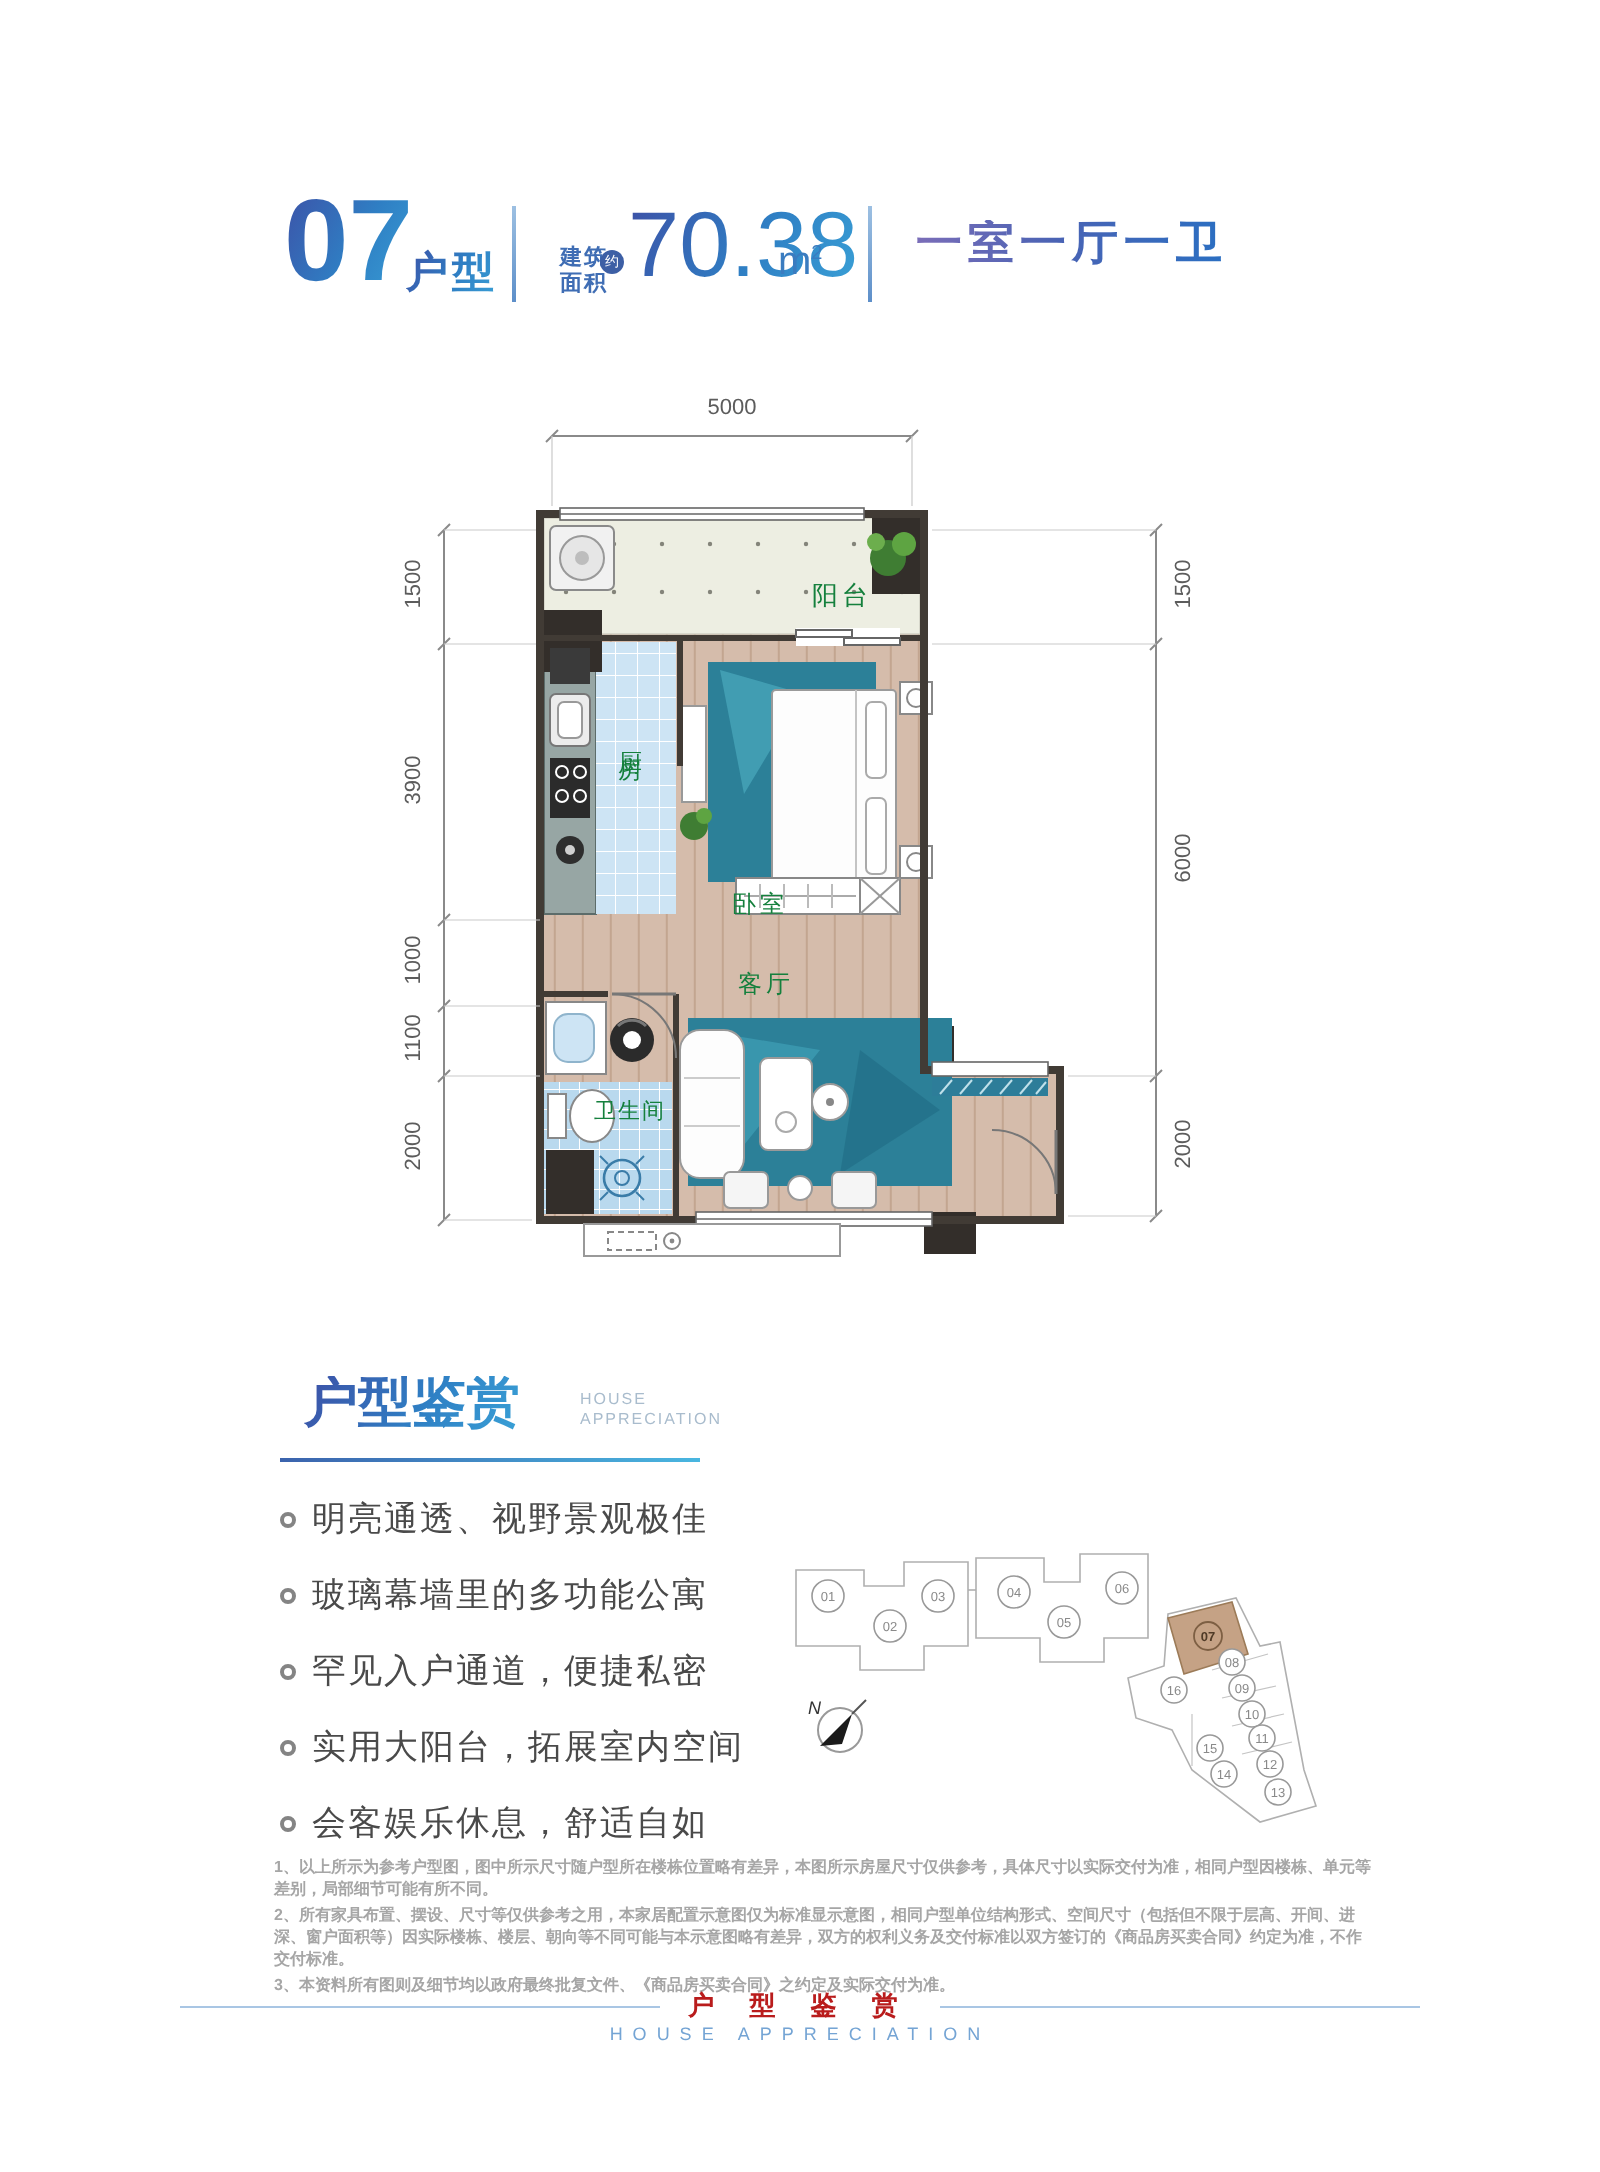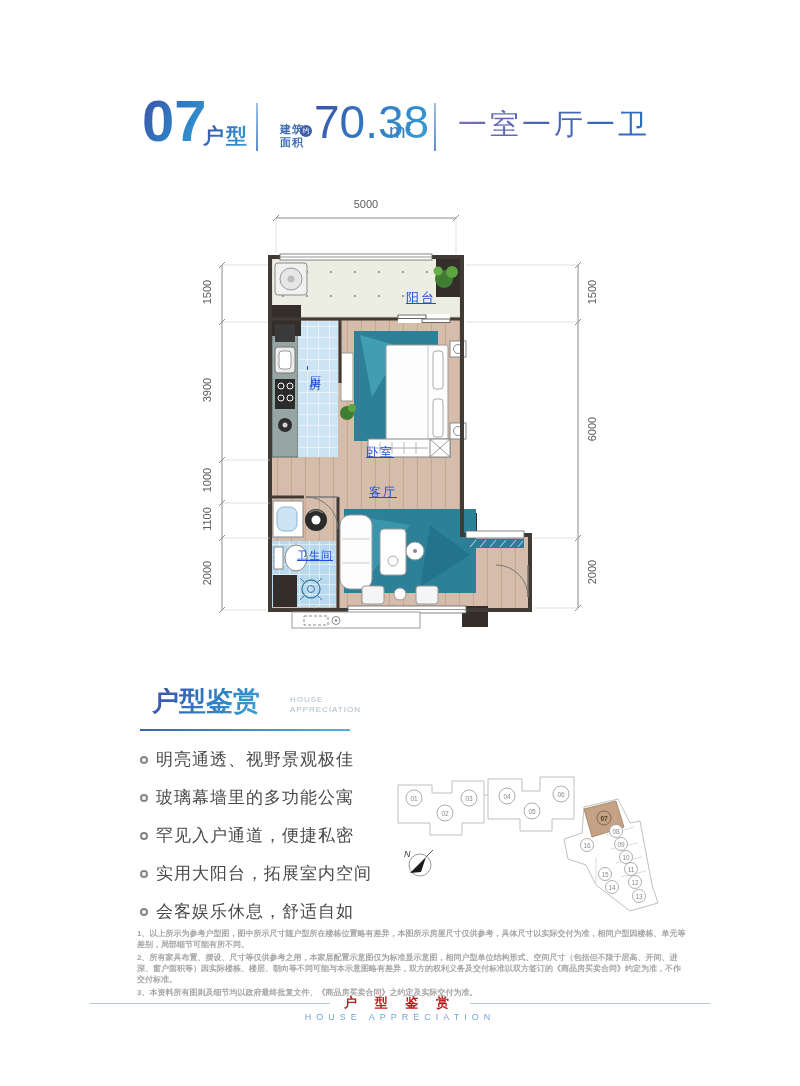--- a/index.html
+++ b/index.html
@@ -9,23 +9,23 @@
   .grad-text{background:linear-gradient(120deg,#3d50a6 0%,#2f7fc4 55%,#39a0d6 100%);
              -webkit-background-clip:text;background-clip:text;color:transparent;}
   .grad-text2{background:linear-gradient(90deg,#7a6db8 0%,#4a63b4 45%,#2a6fc2 100%);
              -webkit-background-clip:text;background-clip:text;color:transparent;}
   .big-num{font-size:58px;font-weight:700;line-height:1;}
   .hdr-divider{width:2px;background:linear-gradient(#9dc0e2,#5d8fc9);}
   .area-label{font-size:11px;line-height:13px;color:#3f6db4;font-weight:700;letter-spacing:1px;}
   .area-badge{width:12px;height:12px;border-radius:50%;background:#3d5fa5;color:#fff;font-size:7px;
               display:flex;align-items:center;justify-content:center;}
   .area-num{font-size:46px;font-weight:500;line-height:1;}
-  .layout-summary{font-size:29px;font-weight:400;letter-spacing:3px;line-height:1;}
+  .layout-summary{font-size:23px;font-weight:700;letter-spacing:3px;line-height:1;}
   
-  .room-label{position:absolute;font-size:13px;color:#1d4ed8;letter-spacing:2px;text-decoration:underline;}
+  .room-label{position:absolute;font-size:13px;color:#15803d;letter-spacing:2px;}
   .room-label.vert{writing-mode:vertical-rl;letter-spacing:2px;}
   .dim{position:absolute;font-size:11px;color:#5c5c5c;width:44px;text-align:center;}
   .dim.v{transform:rotate(-90deg);}
   
   .sec-title{font-size:27px;font-weight:700;line-height:1;}
   .sec-sub{font-size:8px;line-height:10px;color:#a9bccd;letter-spacing:1px;}
   .sec-underline{height:2px;background:linear-gradient(90deg,#3b63ad,#49b6e0);}
   .bullet-row{display:flex;align-items:center;margin-bottom:15px;}
   .bullet-dot{width:4px;height:4px;border:2px solid #848484;border-radius:50%;margin-right:8px;flex:0 0 auto;background:#fff;}
   .bullet-text{font-size:17px;color:#4a4a4a;letter-spacing:1px;white-space:nowrap;}

